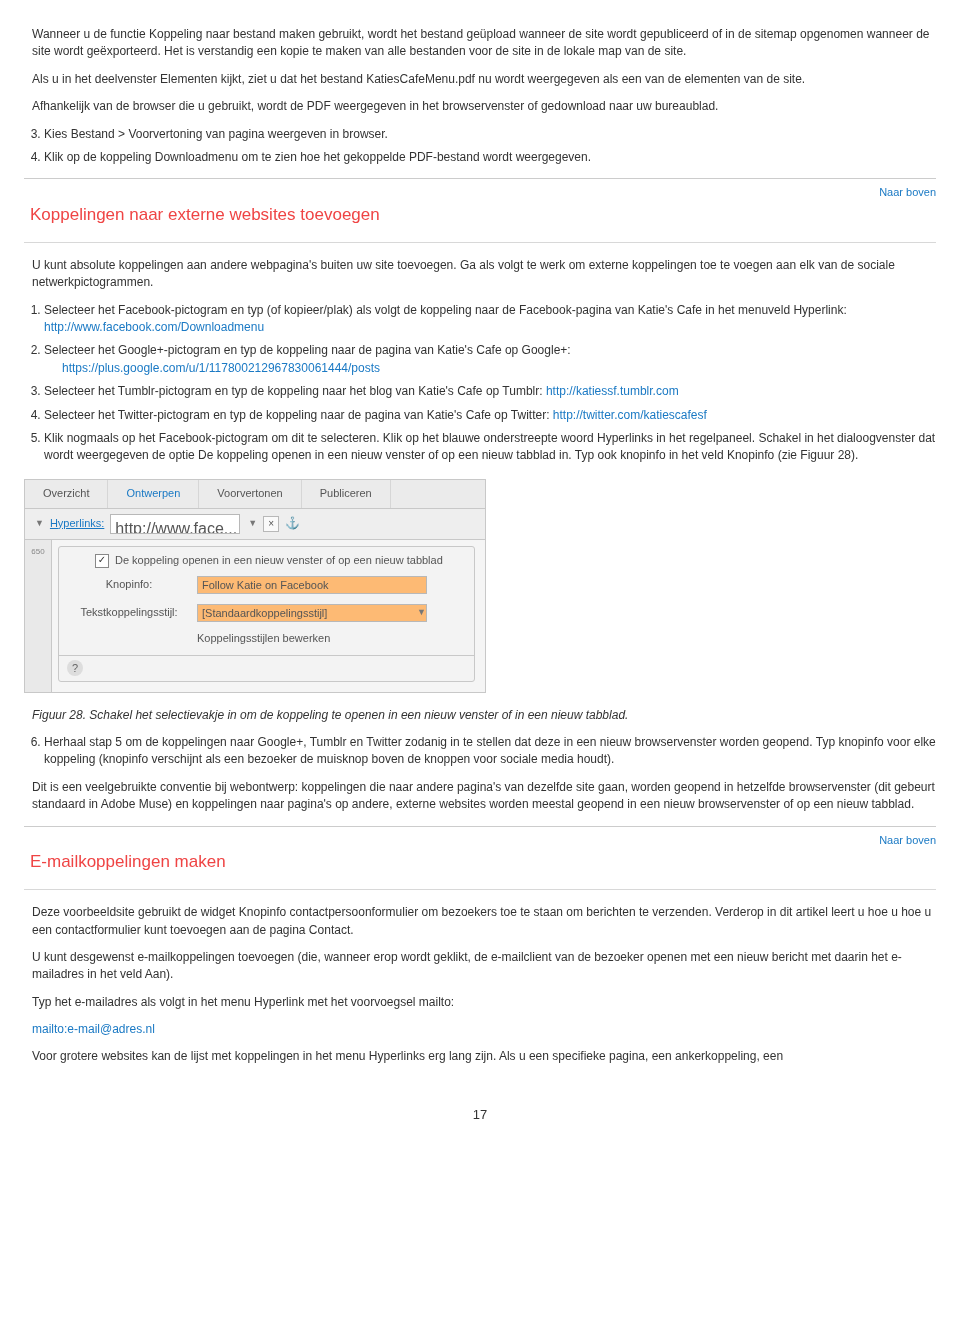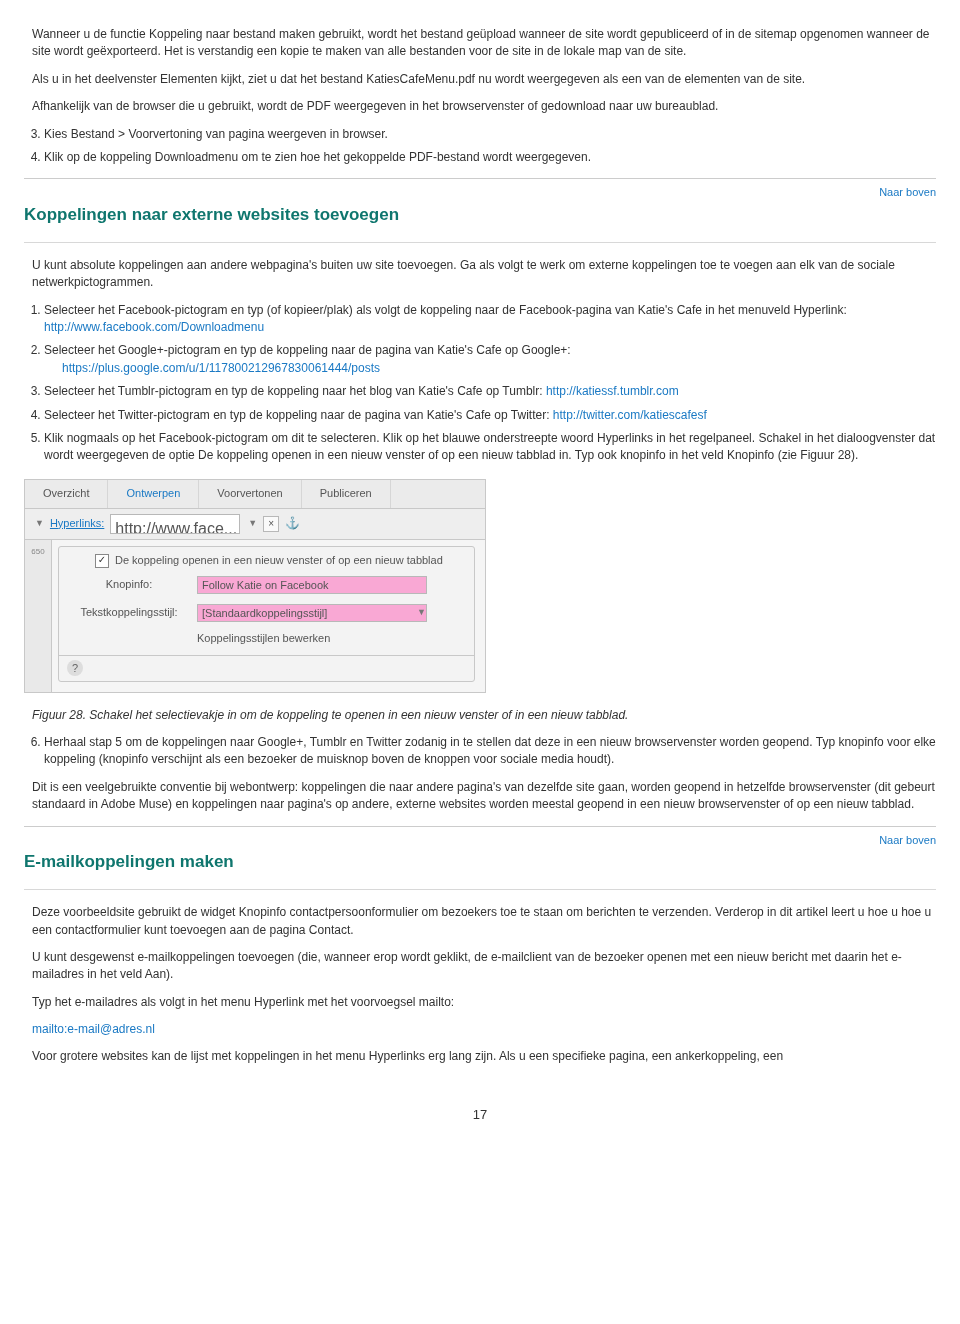--- a/index.html
+++ b/index.html
@@ -8,23 +8,23 @@
     color: #333;
     margin: 0;
     padding: 20px 24px;
     width: 960px;
     box-sizing: border-box;
     line-height: 1.45;
   }
   p { margin: 6px 0 10px 8px; }
   h2 {
     font-size: 17px;
-    font-weight: bold;
-    color: #0f766e;
-    margin: 0 0 8px 0;
+    font-weight: normal;
+    color: #ef4444;
+    margin: 0 0 8px 6px;
   }
   a, .link { color: #1a79c4; text-decoration: none; }
   .top-link {
     text-align: right;
     color: #1a79c4;
     font-size: 11px;
     margin-bottom: 2px;
   }
   hr.section {
     border: none;
@@ -106,21 +106,21 @@
   }
   .fig-row {
     display:flex;
     align-items:center;
     padding: 5px 10px;
     gap: 8px;
   }
   .fig-row .rlabel { width: 120px; text-align: center; color:#555; }
   .fig-row .input {
     border: 1px solid #b8b8b8;
-    background: #f9a8d4;
+    background: #fdba74;
     height: 16px;
     flex: 1;
     padding: 0 4px;
     font-size: 11px;
     line-height:16px;
     white-space: nowrap;
     overflow: hidden;
   }
   .fig-row .input.short { max-width: 220px; }
   .fig-row .select-arrow { font-size:9px; color:#777; margin-left:-18px; position:relative; }

